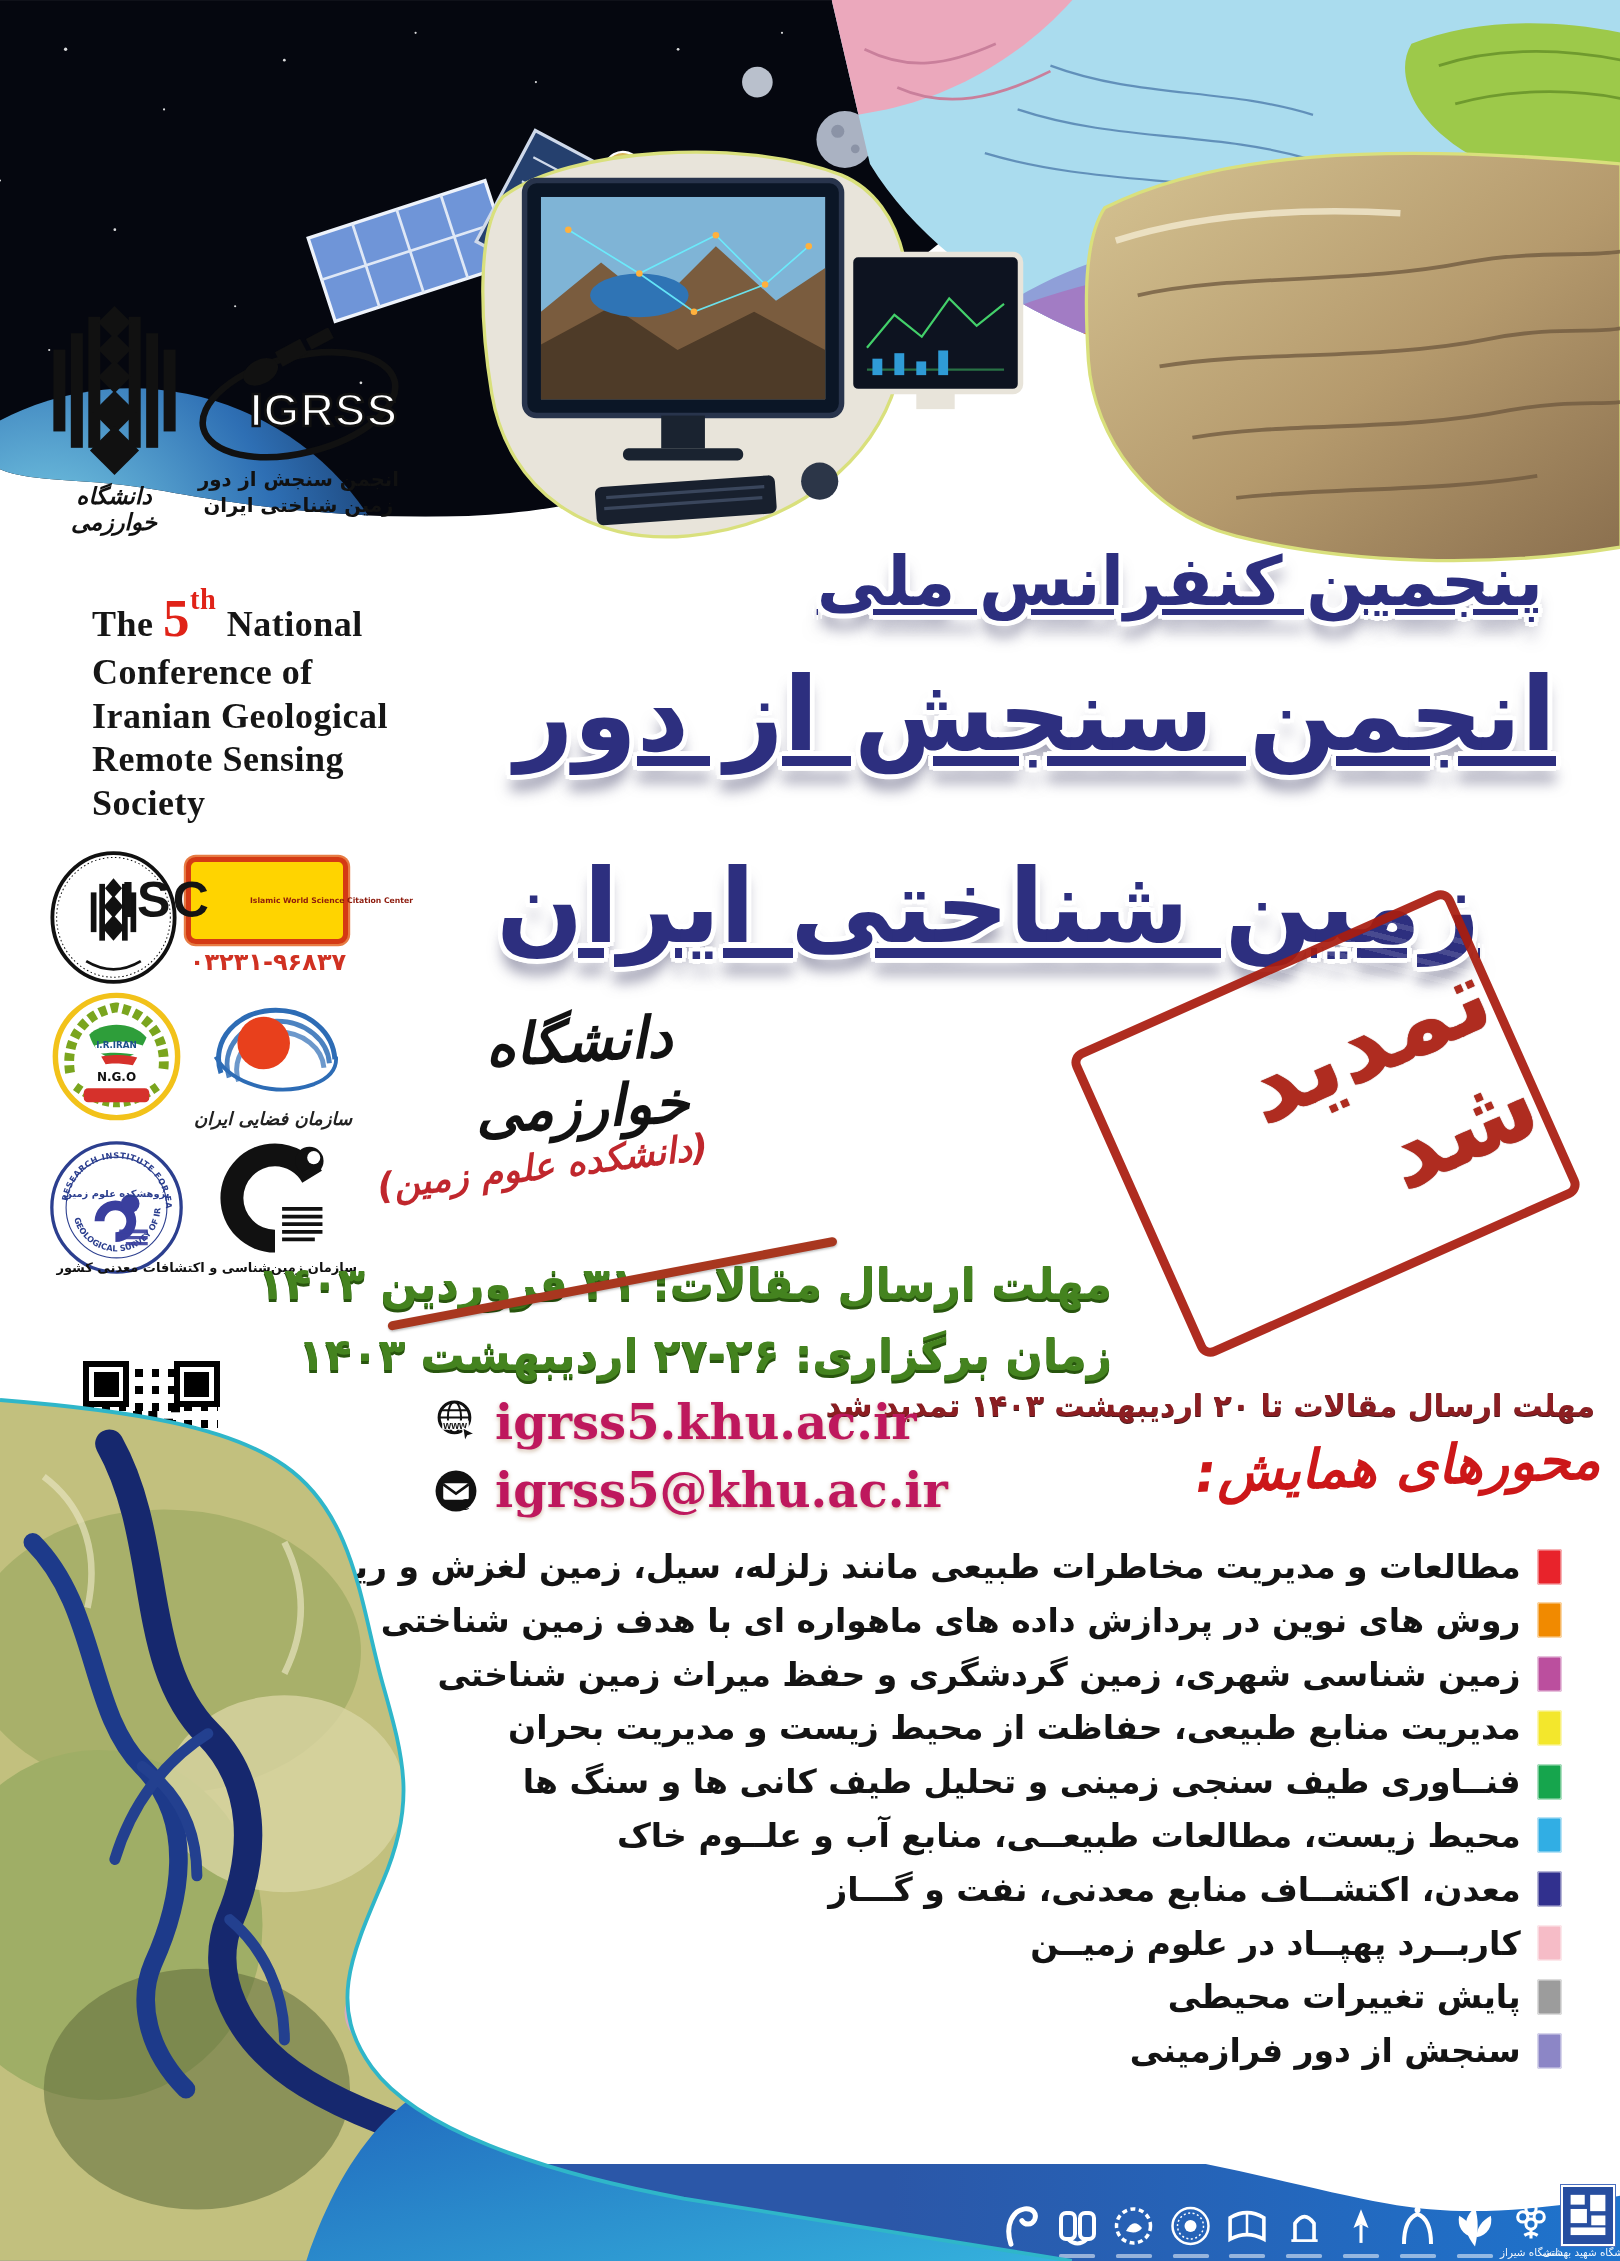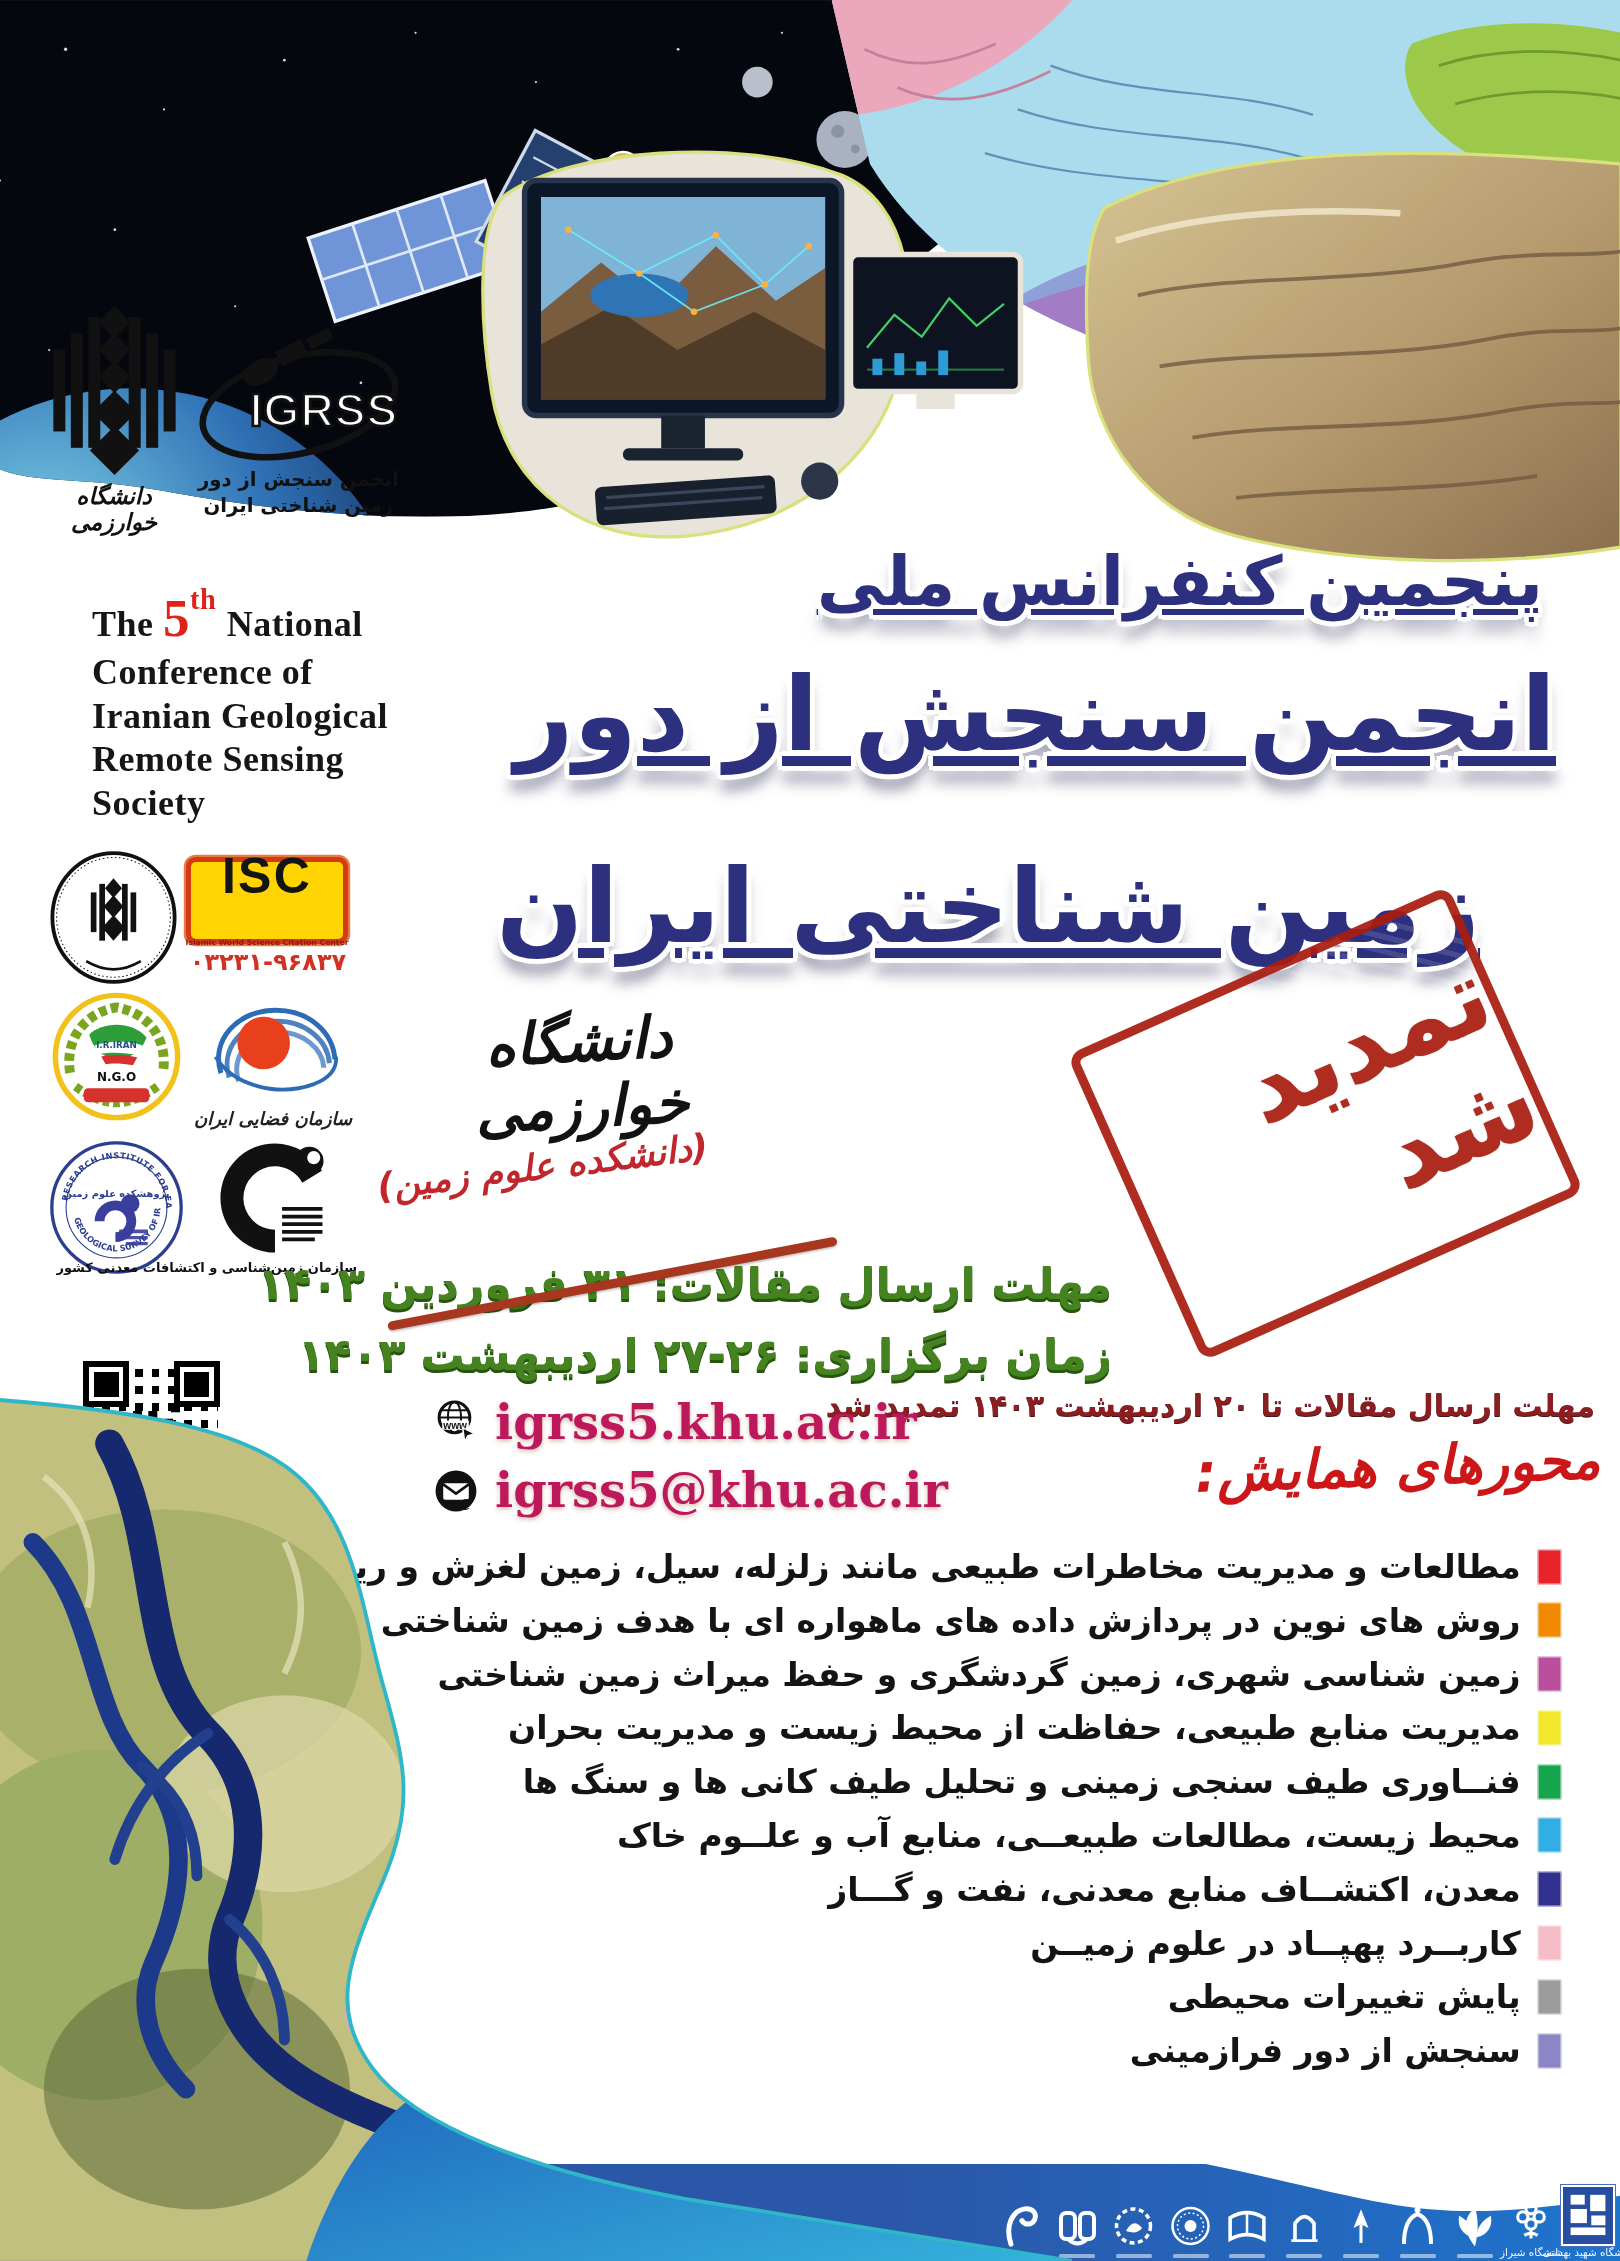--- a/index.html
+++ b/index.html
@@ -73,21 +73,21 @@
   .topics-head{right:21px;top:1435px;color:#cc1719;font-size:54px;font-weight:900;font-style:italic;
                transform:rotate(-2deg);white-space:nowrap;}
   .topics{right:59px;top:1547px;display:flex;flex-direction:column;gap:14.8px;align-items:flex-end;}
   .topic{direction:rtl;display:flex;align-items:center;gap:16.4px;}
   .bullet{width:25px;height:36px;border-radius:2.7px;flex:0 0 auto;box-shadow:0 0 0 1.6px rgba(255,255,255,.65) inset;}
   .topic span{font-size:33px;font-weight:900;color:#141414;white-space:nowrap;letter-spacing:-0.5px;}
 
   
   .sp-cell{position:absolute;text-align:center;}
   .isc-box{width:152px;height:77px;background:#ffd400;border:5.5px solid #d43a14;border-radius:9.8px;
-           box-shadow:0 0 0 2.2px #e77b43;display:flex;flex-direction:column;align-items:center;justify-content:center;gap:39px;}
+           box-shadow:0 0 0 2.2px #e77b43;display:flex;flex-direction:row;align-items:center;justify-content:center;gap:39px;}
   .isc-box b{font-size:50px;line-height:.9;color:#141414;font-family:"Liberation Sans",sans-serif;letter-spacing:2.2px;}
   .isc-box i{font-style:normal;font-size:7.7px;color:#8d1a0c;font-weight:700;white-space:nowrap;}
   .isc-phone{margin-top:4.4px;color:#d03122;font-size:24px;font-weight:900;letter-spacing:2.2px;}
 
   
   .footer{left:0;top:2164px;width:1621px;height:97px;
           background:linear-gradient(90deg,#2b57a8 0%,#2b57a8 55%,#1e74cd 100%);}
   .flag{position:absolute;right:0;top:0;}
   .flogos{position:absolute;right:8.8px;bottom:3.3px;display:flex;align-items:flex-end;gap:8.8px;}
   .flogo{display:flex;flex-direction:column;align-items:center;width:48px;}

